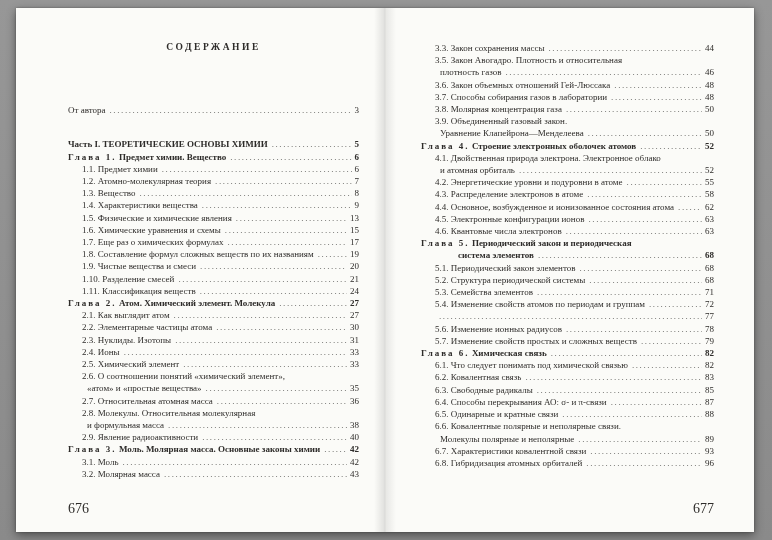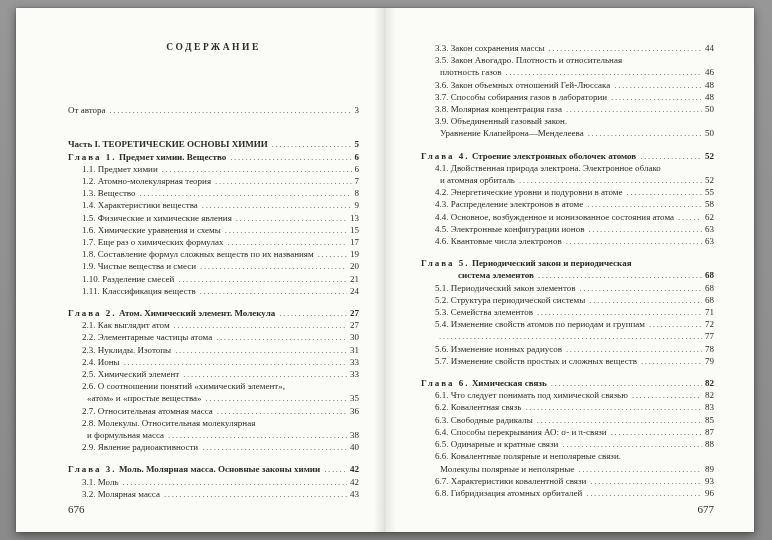--- a/index.html
+++ b/index.html
@@ -48,21 +48,21 @@
     pointer-events: none;
   }
   .toc-title {
     text-align: center;
     font-weight: bold;
     letter-spacing: 2.5px;
     font-size: 9.5px;
     margin-bottom: 0;
   }
   .entry { margin: 0; }
-  .gap-normal { margin-top: 10px; }
+  .gap-normal { }
   .gap-large  { margin-top: 22px; }
   .gap-xlarge { margin-top: 51px; }
   .line {
     display: flex;
     align-items: baseline;
   }
   .txt { white-space: nowrap; }
   .kind-item .line        { padding-left: 14px; }
   .kind-item .line.cont   { padding-left: 19px; }
   .kind-chapter .line.cont{ padding-left: 37px; }
@@ -77,21 +77,21 @@
     color: #4a4a48;
   }
   .dots::after {
     content: "......................................................................................................................................................";
     letter-spacing: 1.6px;
   }
   .pg { white-space: nowrap; }
   .folio {
     position: absolute;
     bottom: 12px;
-    font-size: 11px;
+    font-size: 14px;
   }
   .folio-left  { left: 52px; }
   .folio-right { right: 40px; }
 </style>
 </head>
 <body>
 
 <div class="canvas">
   <div class="book">
     <div class="page left">

